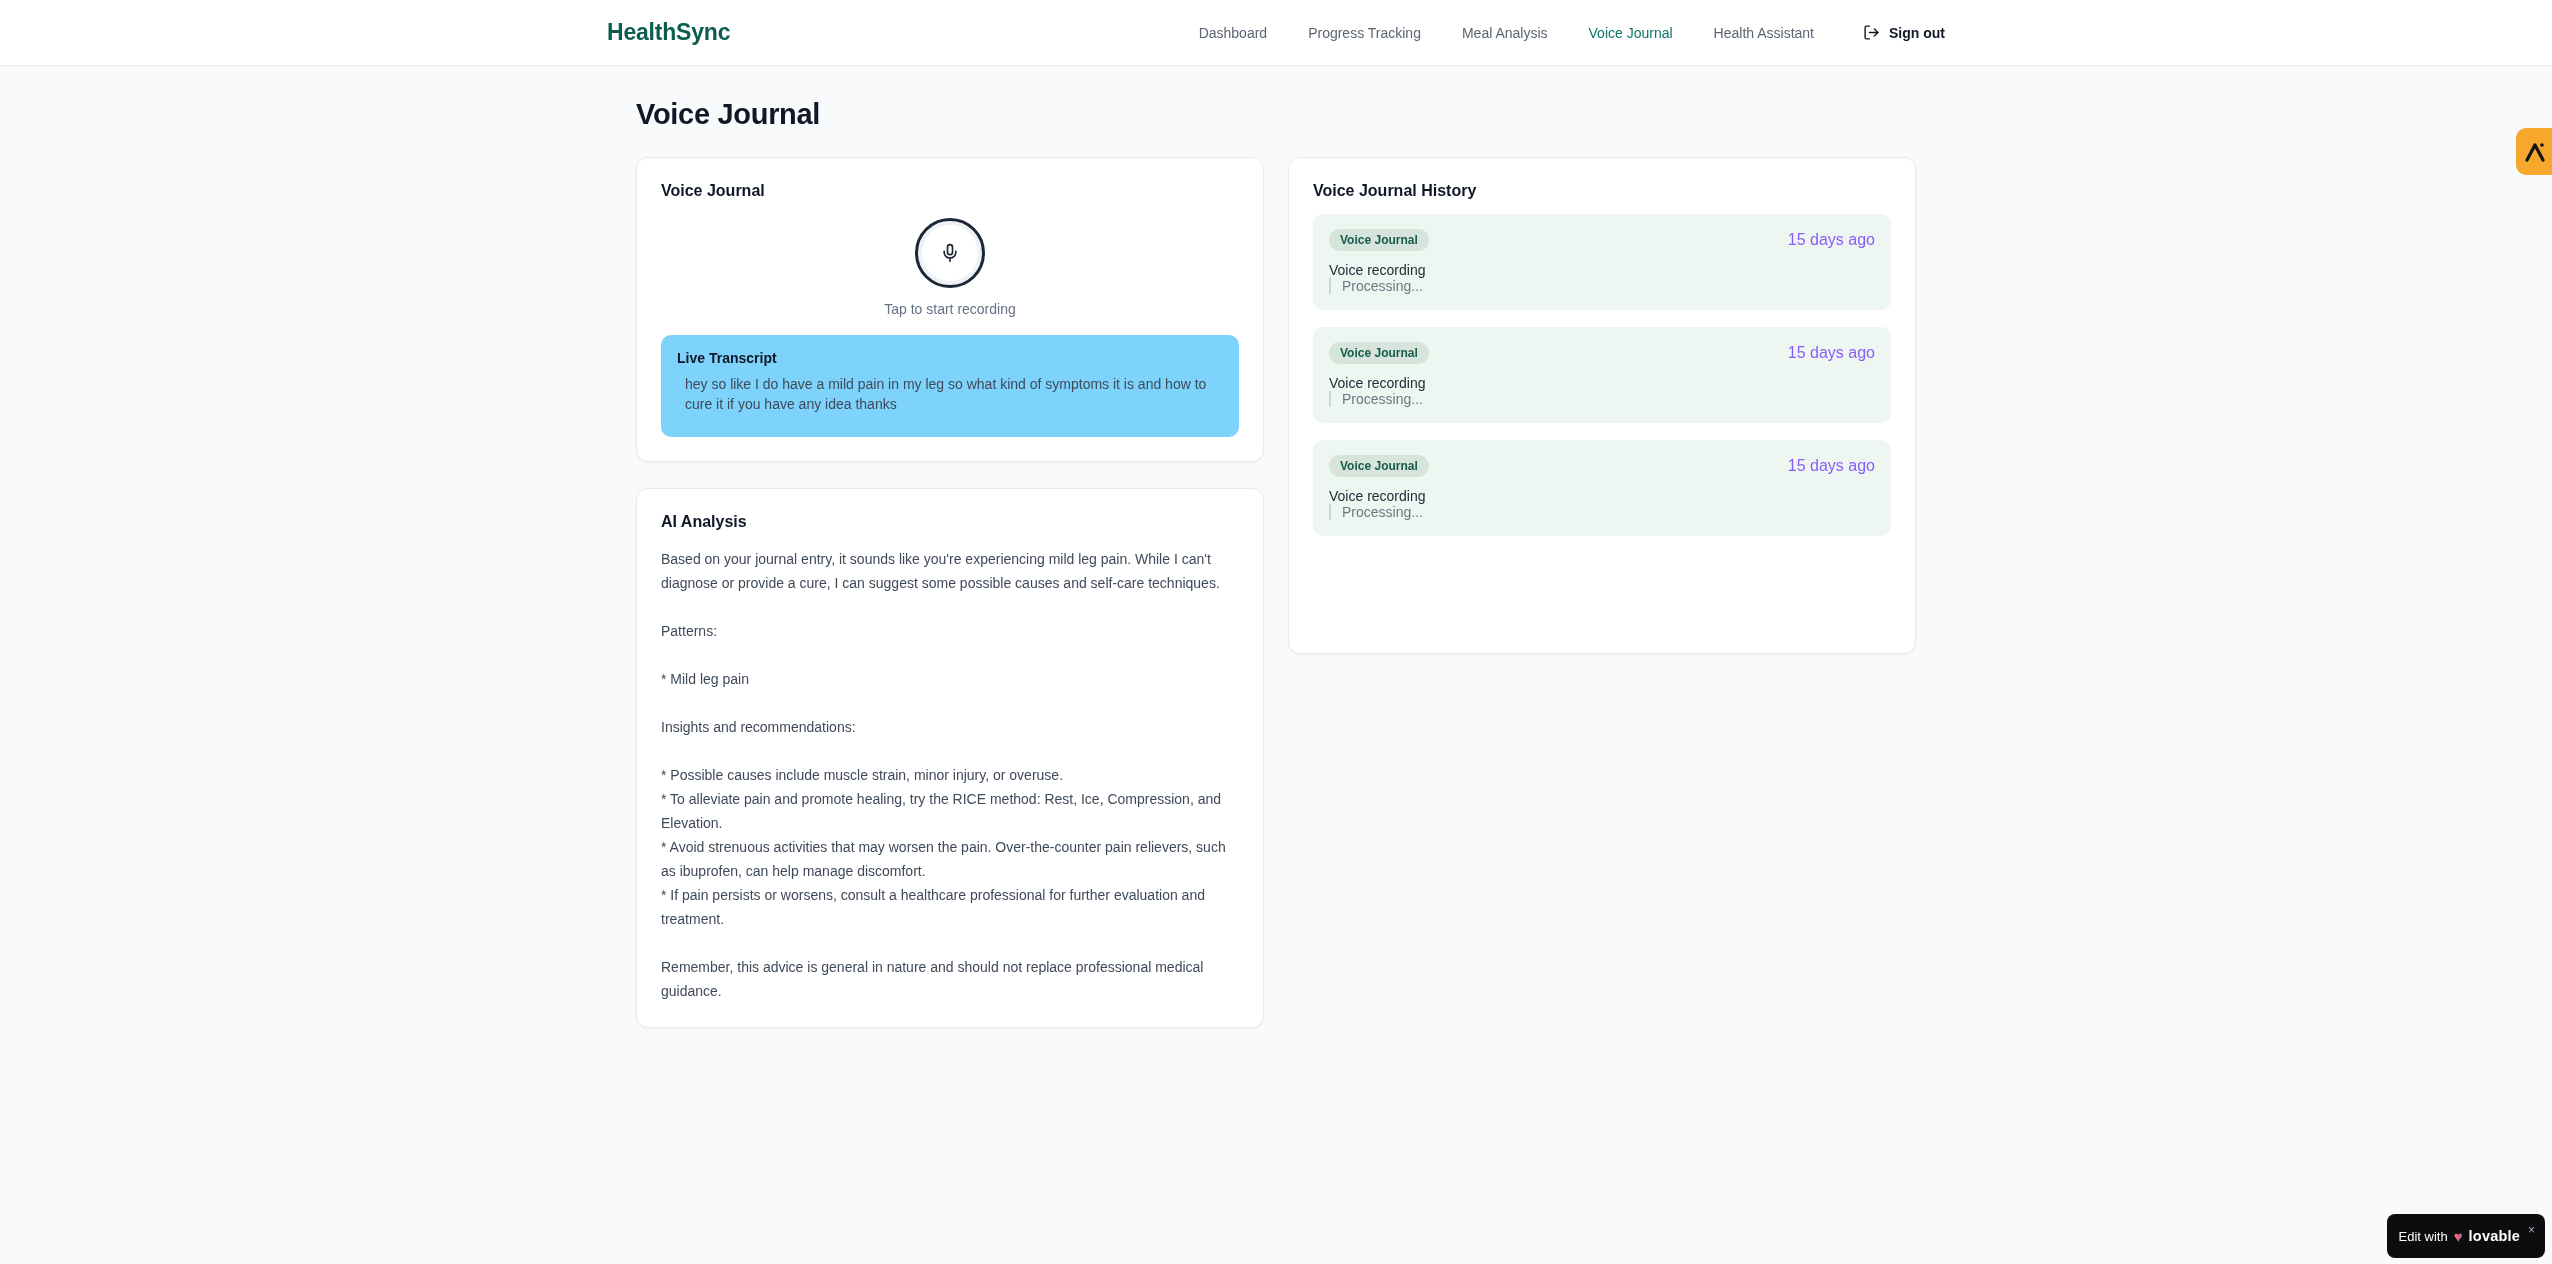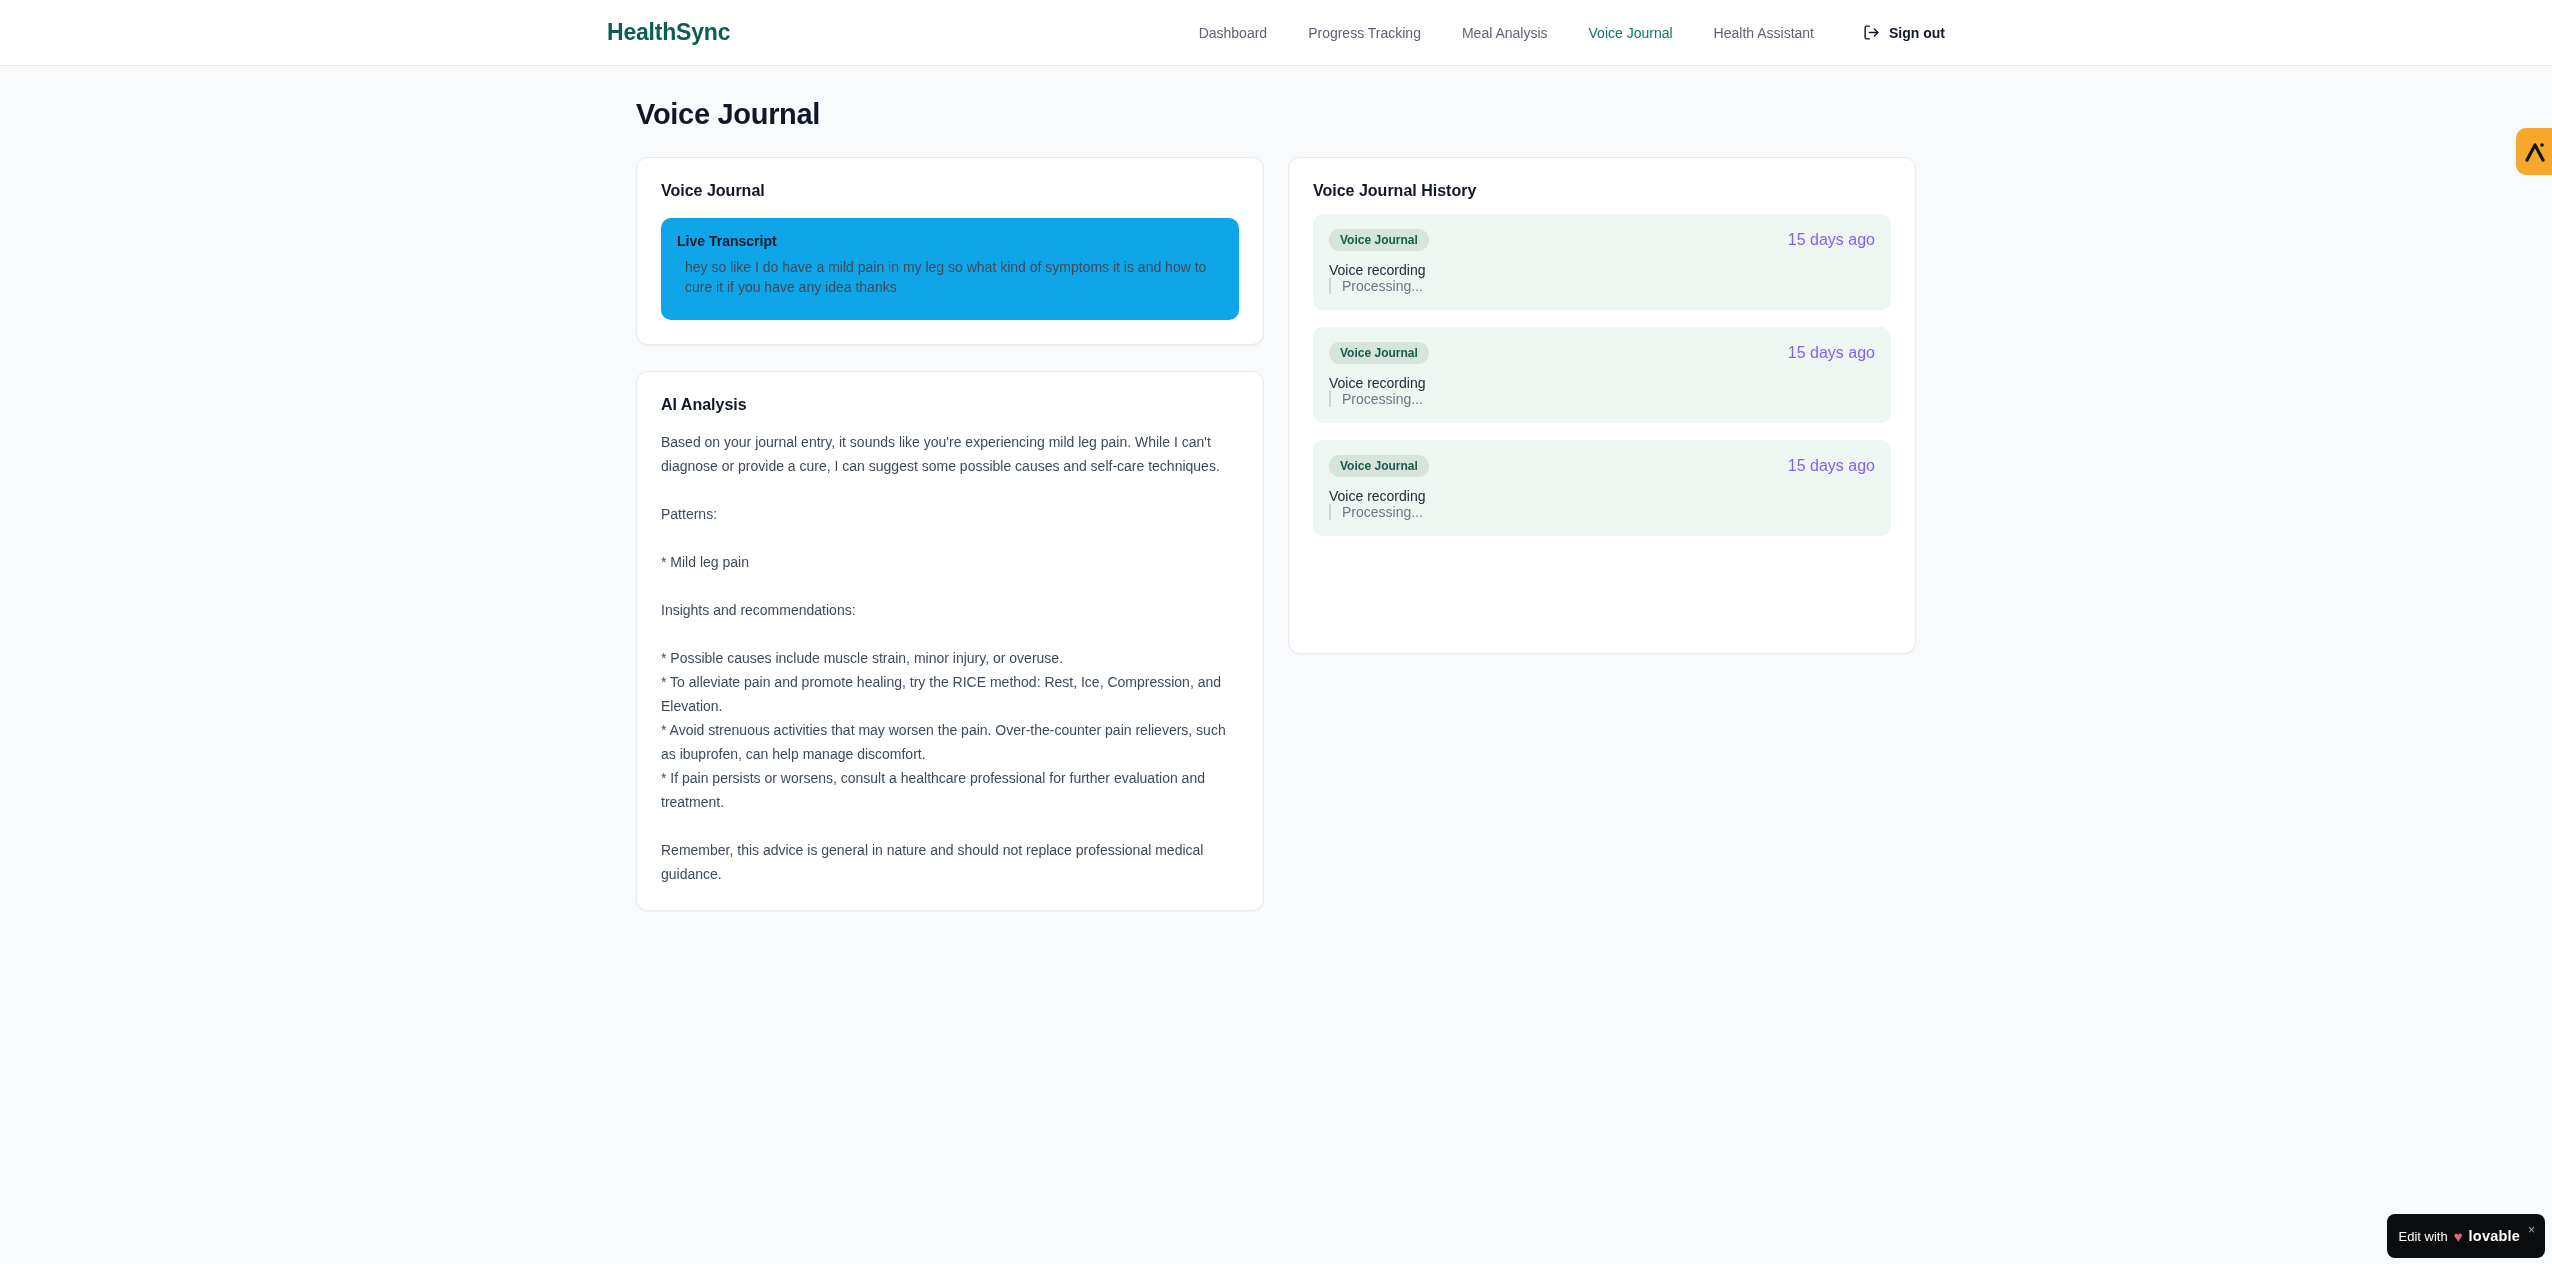--- a/index.html
+++ b/index.html
@@ -40,21 +40,21 @@
   .card-title { font-size:16px; font-weight:600; color:#101828; margin:0 0 14px; }
 
   
   .mic-area { display:flex; flex-direction:column; align-items:center; padding-top:4px; }
   .mic-btn {
     width:70px; height:70px; border-radius:50%; background:#fff;
     border:3px solid #1b2735; display:flex; align-items:center; justify-content:center;
     cursor:pointer; box-shadow:inset 0 0 0 4px #eef2f6; padding:0;
   }
   .hint { margin-top:13px; font-size:14px; color:#667085; }
-  .transcript { margin-top:18px; background:#0ea5e9; border-radius:10px; padding:15px 16px; }
+  .transcript { margin-top:18px; background:#7dd3fc; border-radius:10px; padding:15px 16px; }
   .t-label { font-size:14px; font-weight:700; color:#101828; margin:0 0 7px; }
   .t-text { font-size:14px; color:#3f4a59; line-height:20px; margin:8px; }
 
   
   .analysis-body { font-size:14px; color:#3f4a59; line-height:24px; white-space:pre-line; margin:0; padding-top:2px; }
 
   
   .card--history { min-height:497px;border-radius:12px; }
   .entry { background:#edf6f0; border-radius:10px; padding:15px 16px 16px; margin-bottom:17px; cursor:pointer; }
   .entry:last-child { margin-bottom:0; }
@@ -114,20 +114,30 @@
 
 <main>
   <h1 class="page-title">Voice Journal</h1>
 
   <div class="grid">
 
     <div class="col">
 
       <section class="card">
         <h2 class="card-title">Voice Journal</h2>
+        <div class="mic-area">
+          <button class="mic-btn">
+            <svg width="20" height="20" viewBox="0 0 24 24" fill="none" stroke="#1b2735" stroke-width="2" stroke-linecap="round" stroke-linejoin="round">
+              <rect x="9" y="2" width="6" height="12" rx="3"></rect>
+              <path d="M5 10v1a7 7 0 0 0 14 0v-1"></path>
+              <line x1="12" y1="18" x2="12" y2="22"></line>
+            </svg>
+          </button>
+          <div class="hint">Tap to start recording</div>
+        </div>
         <div class="transcript">
           <div class="t-label">Live Transcript</div>
           <p class="t-text">hey so like I do have a mild pain in my leg so what kind of symptoms it is and how to cure it if you have any idea thanks</p>
         </div>
       </section>
 
       <section class="card">
         <h2 class="card-title">AI Analysis</h2>
         <div class="analysis-body">Based on your journal entry, it sounds like you're experiencing mild leg pain. While I can't diagnose or provide a cure, I can suggest some possible causes and self-care techniques.
 

